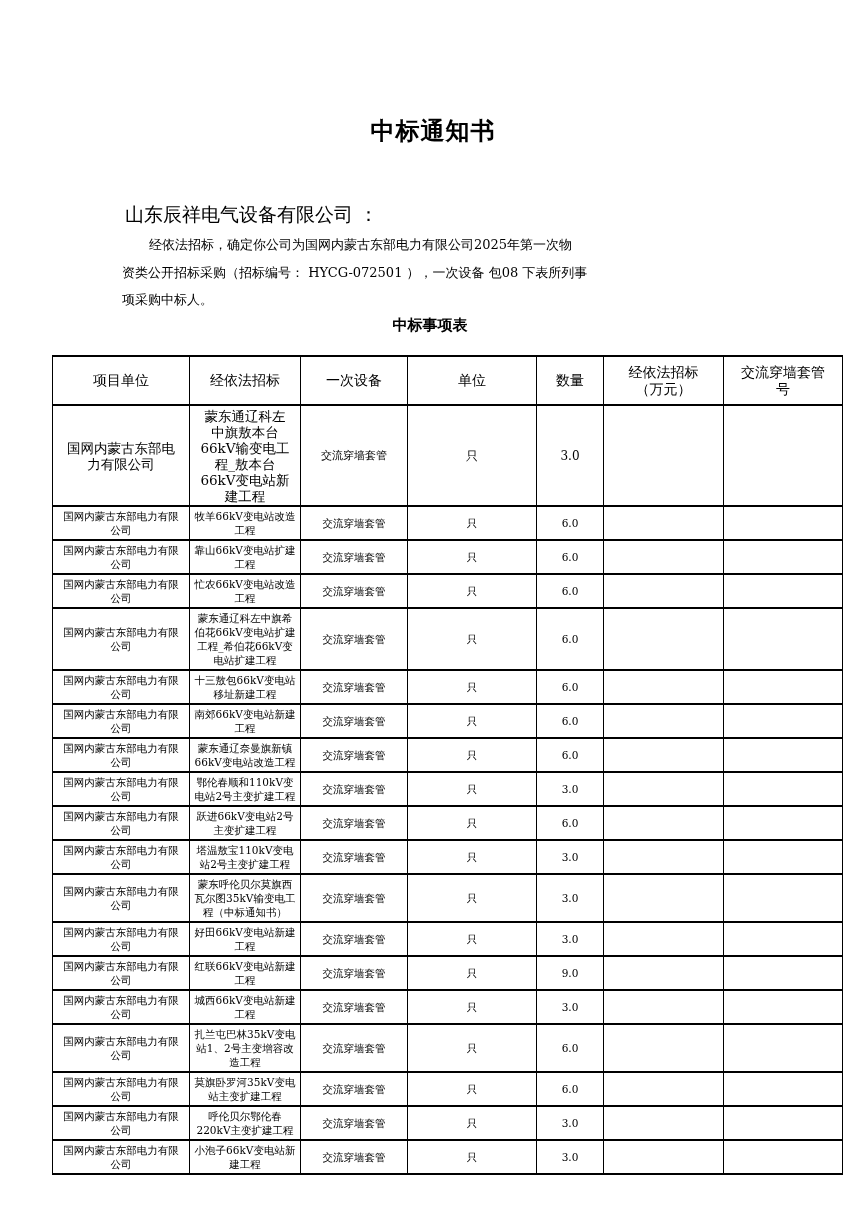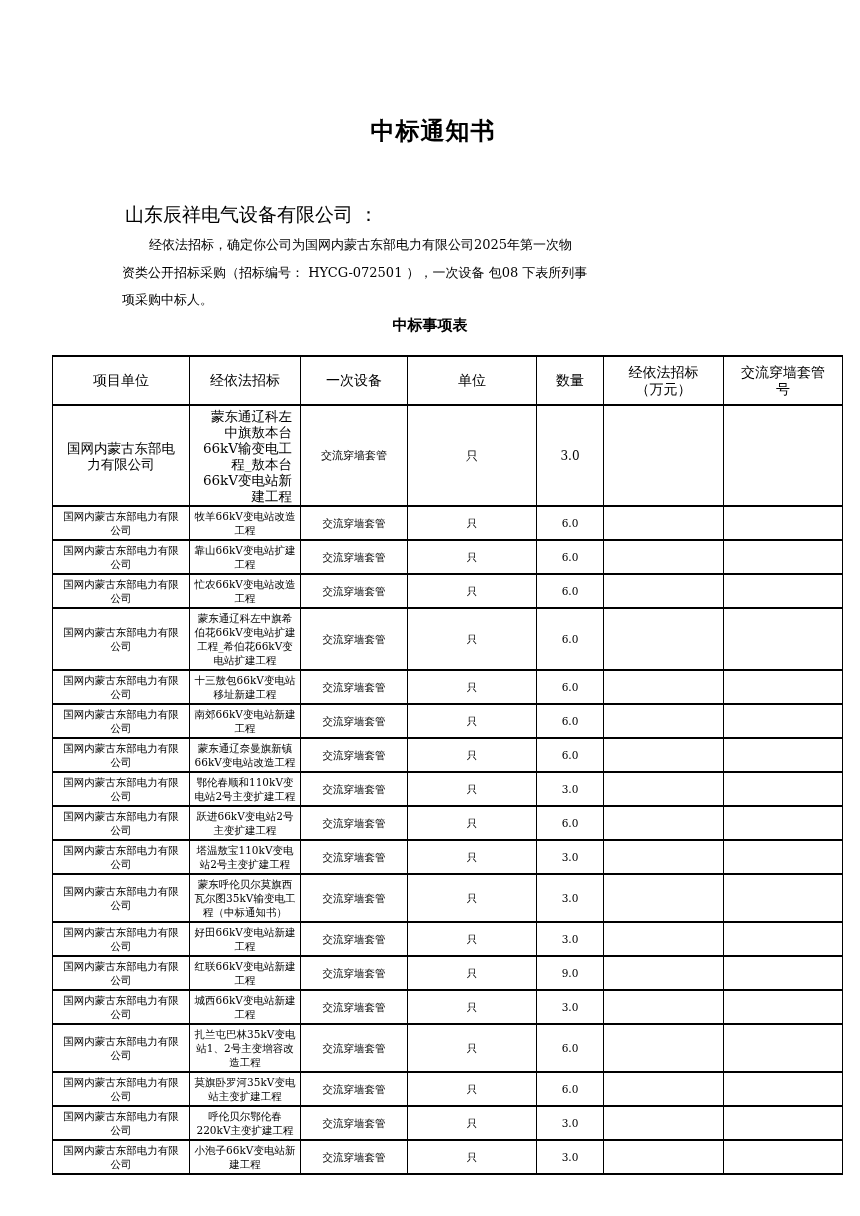--- a/index.html
+++ b/index.html
@@ -57,21 +57,21 @@
     height:43px;
     white-space:pre-line;
     padding:2px 4px;
   }
   tr.row-large td {
     font-size:13.5px;
     line-height:16px;
     height:99px;
     padding:0 10px;
   }
-  tr.row-large td.c2 { padding:0 8px;text-align:right; }
+  tr.row-large td.c2 { padding:0 8px; }
   tr.row-large td.c3 { font-size:11px; }
   tr.row-large td.c4, tr.row-large td.c5 { font-size:12px; }
   tr.row-small td {
     font-size:10.5px;
     line-height:14px;
     padding:2px 4px;
   }
   tr.row-small td.c1 { padding-left:8px; padding-right:8px; }
   tr.row-small td.c2 { padding-left:3px; padding-right:3px; }
   .col1{width:137px}.col2{width:111px}.col3{width:107px}.col4{width:129px}

